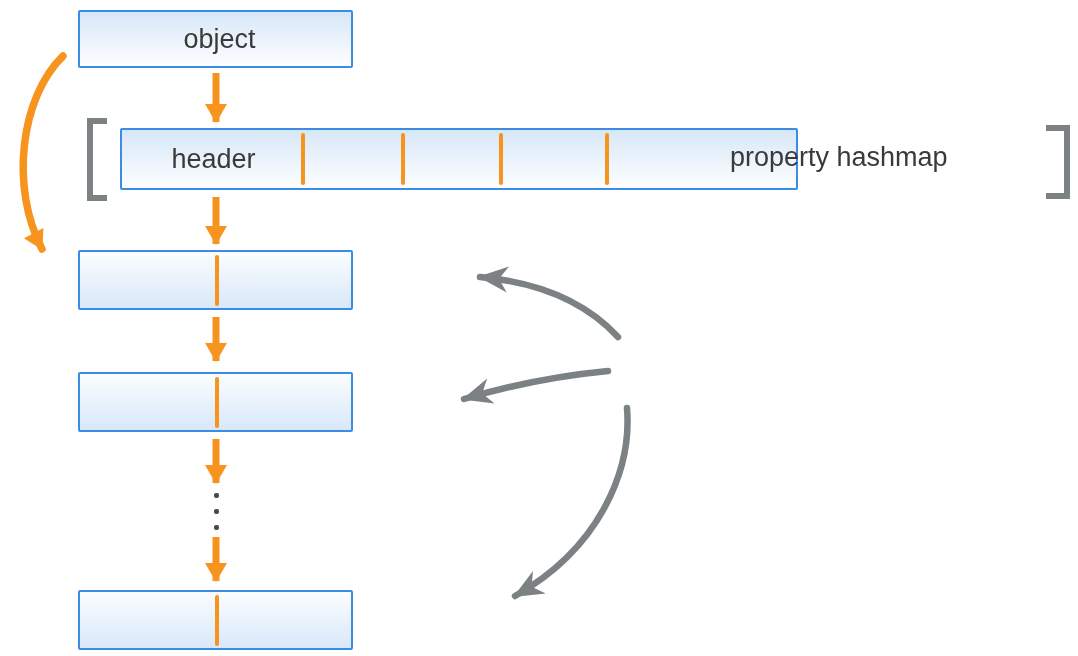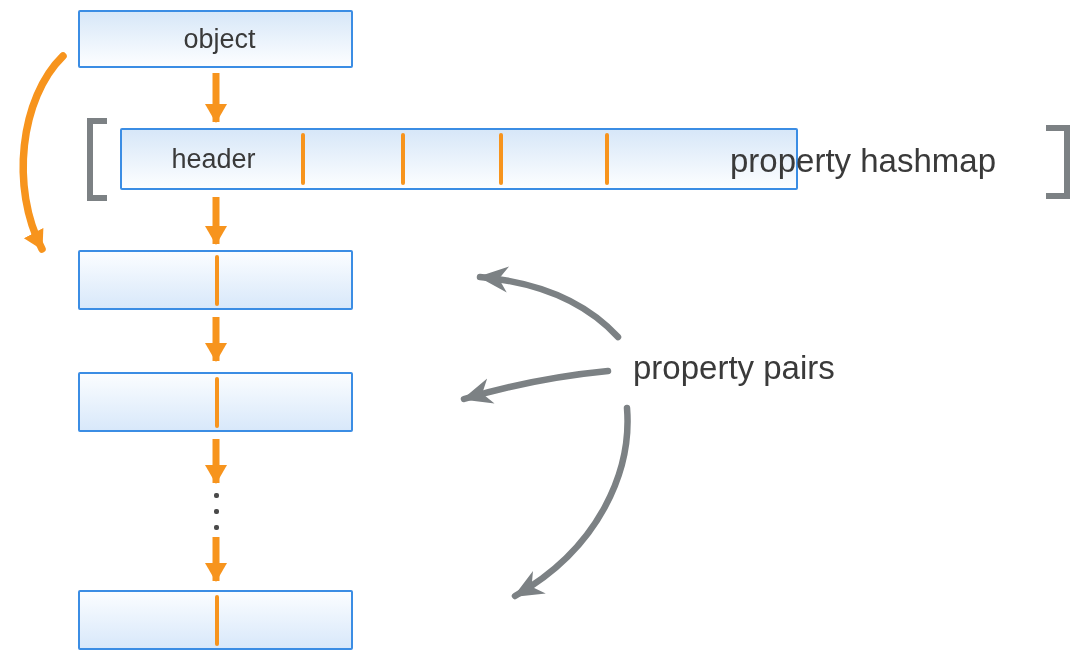--- a/index.html
+++ b/index.html
@@ -10,21 +10,21 @@
   .node{
     position:absolute;border:2px solid #3B8DE4;border-radius:2px;box-sizing:border-box;
   }
   .grad-down{background:linear-gradient(to bottom,#D7E7F8 0%,#FDFEFF 100%);}  
   .grad-up{background:linear-gradient(to bottom,#FBFDFF 0%,#D8E8FA 100%);}    
   .node-label{
     position:absolute;top:0;bottom:0;display:flex;align-items:center;justify-content:center;
     font-size:27px;color:#3A3A3A;
   }
   .caption{
-    position:absolute;font-size:33px;color:#3A3A3A;white-space:nowrap;
+    position:absolute;font-size:27px;color:#3A3A3A;white-space:nowrap;
   }
   .dot{
     position:absolute;width:5px;height:5px;border-radius:2px;background:#4A4A4A;
   }
   #overlay{position:absolute;left:0;top:0;pointer-events:none;}
 </style>
 </head>
 <body>
 
 <div id="canvas">
@@ -40,21 +40,20 @@
   <div class="caption" style="left:730px;top:142px;">property hashmap</div>
 
   <div class="node grad-up" style="left:78px;top:250px;width:275px;height:60px;"></div>
   <div class="node grad-up" style="left:78px;top:372px;width:275px;height:60px;"></div>
   <div class="node grad-up" style="left:78px;top:590px;width:275px;height:60px;"></div>
 
   <div class="dot" style="left:214px;top:493px;"></div>
   <div class="dot" style="left:214px;top:509px;"></div>
   <div class="dot" style="left:214px;top:525px;"></div>
 
-  <div class="caption" style="left:633px;top:349px;">property pairs</div>
 
   <svg id="overlay" width="1078" height="656" viewBox="0 0 1078 656">
     <defs>
       <marker id="ao" markerWidth="20" markerHeight="24" refX="18" refY="12" orient="auto" markerUnits="userSpaceOnUse">
         <path d="M0,1 L19,12 L0,23 Z" fill="#F7941D"></path>
       </marker>
       <marker id="ag" markerWidth="34" markerHeight="30" refX="29" refY="15" orient="auto" markerUnits="userSpaceOnUse">
         <path d="M1,2 L31,15 L1,28 L10,15 Z" fill="#7C8184"></path>
       </marker>
     </defs>

